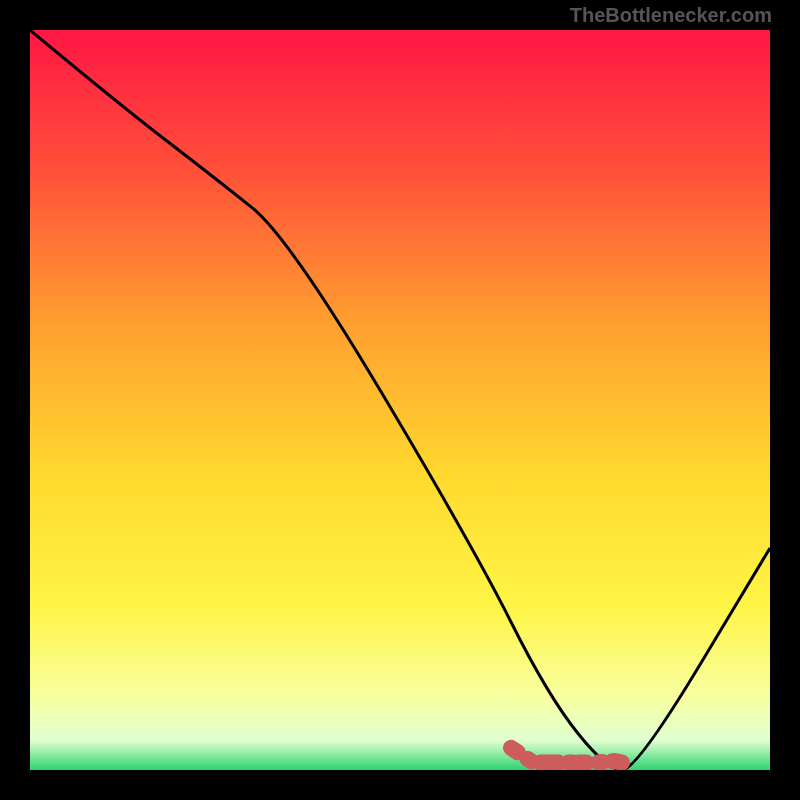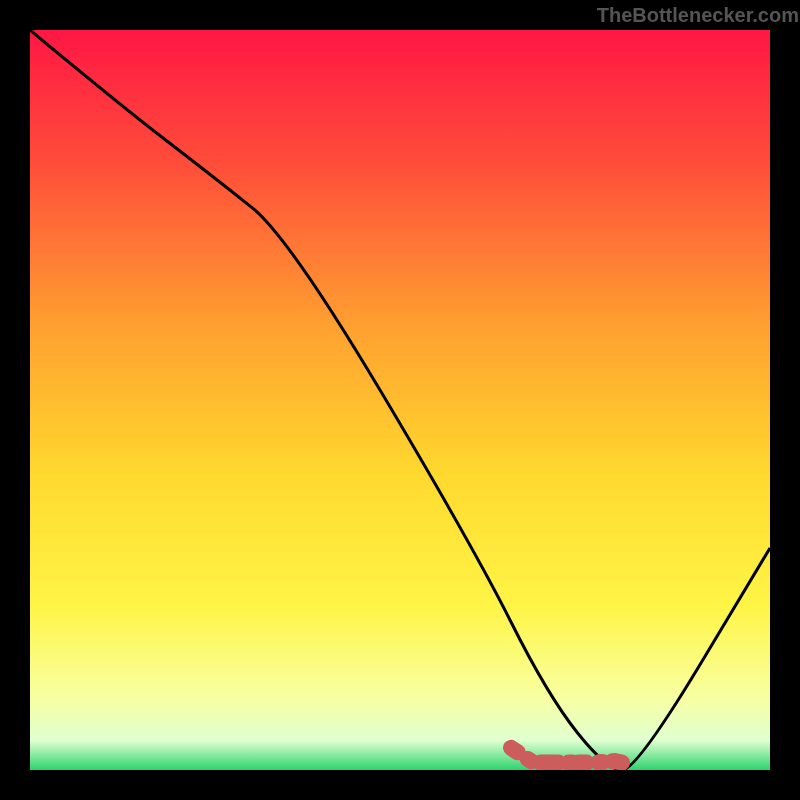--- a/index.html
+++ b/index.html
@@ -7,21 +7,21 @@
     padding: 0;
     width: 800px;
     height: 800px;
     background: #000;
     position: relative;
     font-family: Arial, sans-serif;
   }
   .watermark {
     position: absolute;
     top: 4px;
-    right: 1px;
+    right: 28px;
     color: #555;
     font-size: 20px;
     font-weight: bold;
     z-index: 10;
   }
   .chart-container {
     position: absolute;
     left: 30px;
     top: 30px;
     width: 740px;

